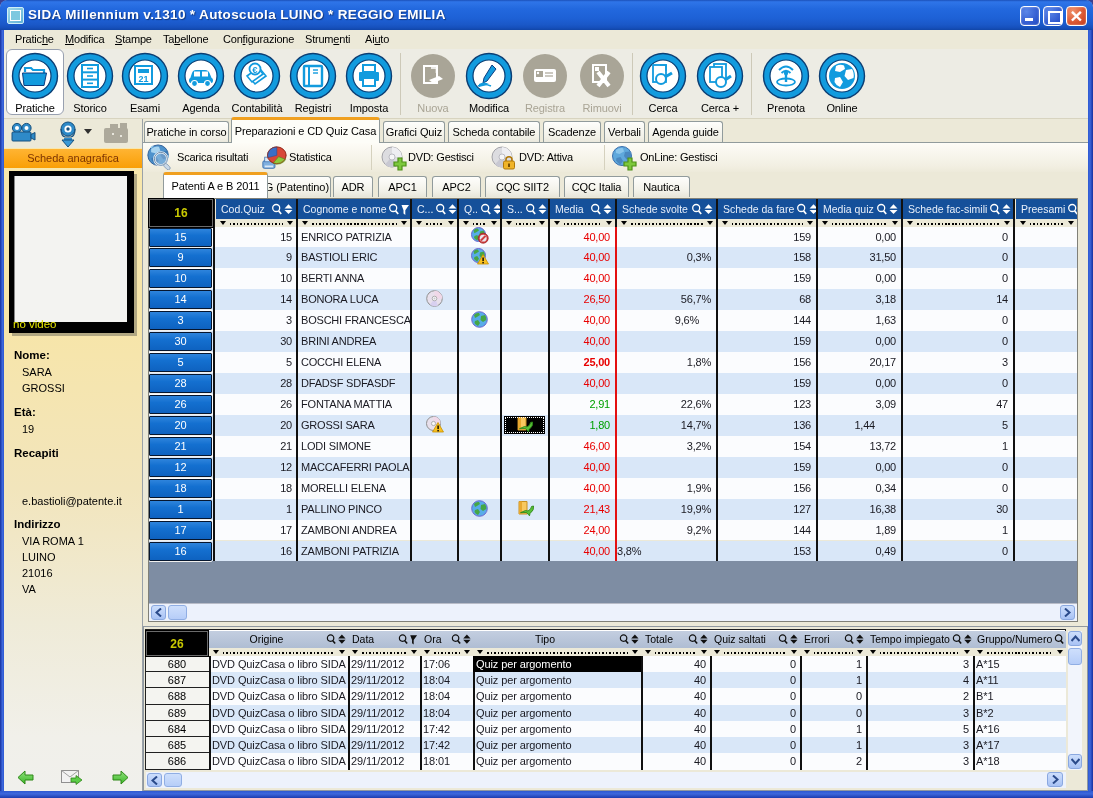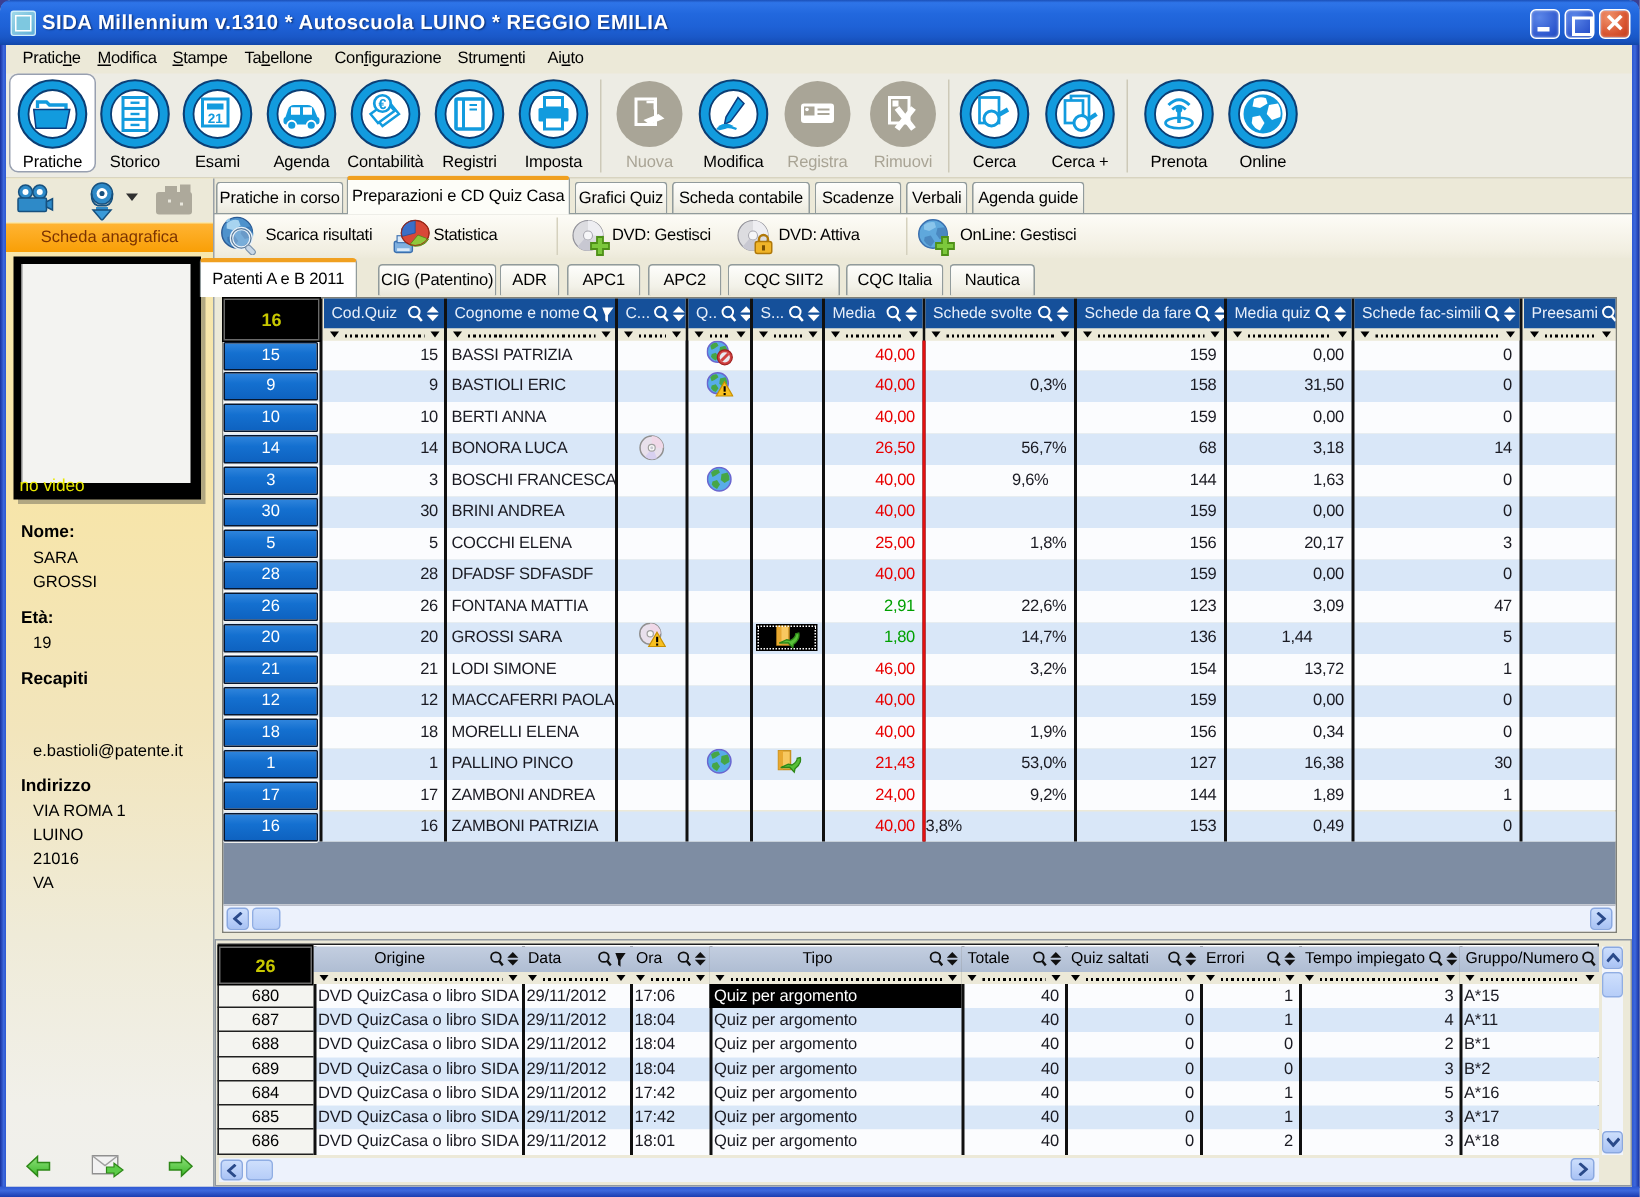--- a/index.html
+++ b/index.html
@@ -291,21 +291,21 @@
       </svg></span>
 <span class="t2lbl" style="left:34px">Scarica risultati</span>
 <span class="t2lbl" style="left:146px">Statistica</span>
 <span class="t2lbl" style="left:265px">DVD: Gestisci</span>
 <span class="t2lbl" style="left:376px">DVD: Attiva</span>
 <span class="t2lbl" style="left:497px">OnLine: Gestisci</span>
 <div class="t2sep" style="left:228px"></div>
 <div class="t2sep" style="left:461px"></div>
 </div>
 
-<div class="stab act" style="left:133px;width:105px">Patenti A e B 2011</div>
+<div class="stab act" style="left:163px;width:105px">Patenti A e B 2011</div>
 <div class="stab" style="left:252px;width:79px">CIG (Patentino)</div>
 <div class="stab" style="left:333px;width:40px">ADR</div>
 <div class="stab" style="left:378px;width:49px">APC1</div>
 <div class="stab" style="left:432px;width:49px">APC2</div>
 <div class="stab" style="left:485px;width:75px">CQC SIIT2</div>
 <div class="stab" style="left:564px;width:65px">CQC Italia</div>
 <div class="stab" style="left:633px;width:57px">Nautica</div>
 
 <div style="position:absolute;left:148px;top:198px;width:930px;height:424px;background:#ECE9D8;border:1px solid #808078"></div>
 <div style="position:absolute;left:149px;top:561.4px;width:928px;height:42px;background:#7E8DA3"></div>
@@ -490,21 +490,21 @@
         <path d="M15.5 7.9 L19.5 12.1 L23.5 7.9 Z" fill="#FFFFFF"></path>
       </svg>
     </span></div>
 <div style="position:absolute;left:1016px;top:218.5px;width:61px;height:8px;background:#ECE9D8;">
     <div class="ftri" style="left:4px"></div>
     <div class="ftri" style="right:3px"></div>
     <div class="fdots" style="left:14px;right:13px"></div>
   </div>
 <div class="blackcell" style="left:149px;top:199px;width:64px;height:27.5px;line-height:27.5px">16</div>
 <div class="dc " style="left:216px;top:226.5px;width:80px;height:20.93px;text-align:right;padding-right:4px;">15</div>
-<div class="dc " style="left:298px;top:226.5px;width:112px;height:20.93px;text-align:left;padding-left:3px;">BASSI PATRIZIA</div>
+<div class="dc " style="left:298px;top:226.5px;width:112px;height:20.93px;text-align:left;padding-left:3px;">ENRICO PATRIZIA</div>
 <div class="dc cic" style="left:459px;top:226.5px;width:41px;height:20.93px;text-align:center;">
     <span class="ic"><svg width="18" height="17" viewBox="0 0 18 17">
         <circle cx="7.5" cy="7.5" r="7" fill="#58ACE8" stroke="#6A66D0" stroke-width="1"></circle>
         <path d="M2.5 3.5 Q4.5 1 7 1.7 L8 3.5 L5.3 5.3 L3.4 6.2 Z" fill="#46A646"></path>
         <path d="M9 4.4 L12.6 3.5 Q14 5.3 13.8 7.9 L10.7 9.7 L8.5 7.9 Z" fill="#46A646"></path>
         <path d="M3.5 9 L6.2 8.1 L8 10.8 L6.2 13.4 Q4 12.6 3 10.8 Z" fill="#46A646"></path>
         <circle cx="12.2" cy="11.2" r="5" fill="#D04040" stroke="#A02020" stroke-width="0.8"></circle>
         <circle cx="12.2" cy="11.2" r="3.4" fill="#E8E8F0"></circle>
         <rect x="8.9" y="10.2" width="6.6" height="2" fill="#D04040" transform="rotate(-45 12.2 11.2)"></rect>
       </svg></span>
@@ -569,21 +569,21 @@
 <div class="dc " style="left:818px;top:310.2px;width:82px;height:20.93px;text-align:right;padding-right:4px;">1,63</div>
 <div class="dc " style="left:903px;top:310.2px;width:109px;height:20.93px;text-align:right;padding-right:4px;">0</div>
 <div class="dc " style="left:216px;top:331.1px;width:80px;height:20.93px;text-align:right;padding-right:4px;">30</div>
 <div class="dc " style="left:298px;top:331.1px;width:112px;height:20.93px;text-align:left;padding-left:3px;">BRINI ANDREA</div>
 <div class="dc red" style="left:550px;top:331.1px;width:64px;height:20.93px;text-align:right;padding-right:4px;">40,00</div>
 <div class="dc " style="left:718px;top:331.1px;width:97px;height:20.93px;text-align:right;padding-right:4px;">159</div>
 <div class="dc " style="left:818px;top:331.1px;width:82px;height:20.93px;text-align:right;padding-right:4px;">0,00</div>
 <div class="dc " style="left:903px;top:331.1px;width:109px;height:20.93px;text-align:right;padding-right:4px;">0</div>
 <div class="dc " style="left:216px;top:352.1px;width:80px;height:20.93px;text-align:right;padding-right:4px;">5</div>
 <div class="dc " style="left:298px;top:352.1px;width:112px;height:20.93px;text-align:left;padding-left:3px;">COCCHI ELENA</div>
-<div class="dc red" style="left:550px;top:352.1px;width:64px;height:20.93px;text-align:right;padding-right:4px;">25,00</div>
+<div class="dc red" style="left:550px;top:352.1px;width:64px;height:20.93px;text-align:right;padding-right:4px;font-weight:bold;">25,00</div>
 <div class="dc " style="left:617px;top:352.1px;width:98px;height:20.93px;text-align:right;padding-right:4px;">1,8%</div>
 <div class="dc " style="left:718px;top:352.1px;width:97px;height:20.93px;text-align:right;padding-right:4px;">156</div>
 <div class="dc " style="left:818px;top:352.1px;width:82px;height:20.93px;text-align:right;padding-right:4px;">20,17</div>
 <div class="dc " style="left:903px;top:352.1px;width:109px;height:20.93px;text-align:right;padding-right:4px;">3</div>
 <div class="dc " style="left:216px;top:373.0px;width:80px;height:20.93px;text-align:right;padding-right:4px;">28</div>
 <div class="dc " style="left:298px;top:373.0px;width:112px;height:20.93px;text-align:left;padding-left:3px;">DFADSF SDFASDF</div>
 <div class="dc red" style="left:550px;top:373.0px;width:64px;height:20.93px;text-align:right;padding-right:4px;">40,00</div>
 <div class="dc " style="left:718px;top:373.0px;width:97px;height:20.93px;text-align:right;padding-right:4px;">159</div>
 <div class="dc " style="left:818px;top:373.0px;width:82px;height:20.93px;text-align:right;padding-right:4px;">0,00</div>
 <div class="dc " style="left:903px;top:373.0px;width:109px;height:20.93px;text-align:right;padding-right:4px;">0</div>
@@ -649,21 +649,21 @@
       </svg></span>
   </div>
 <div class="dc cic" style="left:502px;top:498.6px;width:46px;height:20.93px;text-align:center;">
     <span class="ic"><svg width="19" height="17" viewBox="0 0 19 17">
         <path d="M3 1.5 L11 1.5 L11 14 L3 14 Z" fill="#F8C860" stroke="#C89020" stroke-width="1"></path>
         <path d="M3 1.5 L6 1.5 L6 14 L3 14 Z" fill="#E8A830"></path>
         <path d="M17.5 6 Q18.5 10 14 13.5 L13.5 15.8 L10.5 12.5 L4.5 12.7 L9.5 10.5 L12 11 Q15.5 9 15.5 6.5 Z" fill="#58C038" stroke="#2E8818" stroke-width="0.9"></path>
       </svg></span>
   </div>
 <div class="dc red" style="left:550px;top:498.6px;width:64px;height:20.93px;text-align:right;padding-right:4px;">21,43</div>
-<div class="dc " style="left:617px;top:498.6px;width:98px;height:20.93px;text-align:right;padding-right:4px;">53,0%</div>
+<div class="dc " style="left:617px;top:498.6px;width:98px;height:20.93px;text-align:right;padding-right:4px;">19,9%</div>
 <div class="dc " style="left:718px;top:498.6px;width:97px;height:20.93px;text-align:right;padding-right:4px;">127</div>
 <div class="dc " style="left:818px;top:498.6px;width:82px;height:20.93px;text-align:right;padding-right:4px;">16,38</div>
 <div class="dc " style="left:903px;top:498.6px;width:109px;height:20.93px;text-align:right;padding-right:4px;">30</div>
 <div class="dc " style="left:216px;top:519.5px;width:80px;height:20.93px;text-align:right;padding-right:4px;">17</div>
 <div class="dc " style="left:298px;top:519.5px;width:112px;height:20.93px;text-align:left;padding-left:3px;">ZAMBONI ANDREA</div>
 <div class="dc red" style="left:550px;top:519.5px;width:64px;height:20.93px;text-align:right;padding-right:4px;">24,00</div>
 <div class="dc " style="left:617px;top:519.5px;width:98px;height:20.93px;text-align:right;padding-right:4px;">9,2%</div>
 <div class="dc " style="left:718px;top:519.5px;width:97px;height:20.93px;text-align:right;padding-right:4px;">144</div>
 <div class="dc " style="left:818px;top:519.5px;width:82px;height:20.93px;text-align:right;padding-right:4px;">1,89</div>
 <div class="dc " style="left:903px;top:519.5px;width:109px;height:20.93px;text-align:right;padding-right:4px;">1</div>

